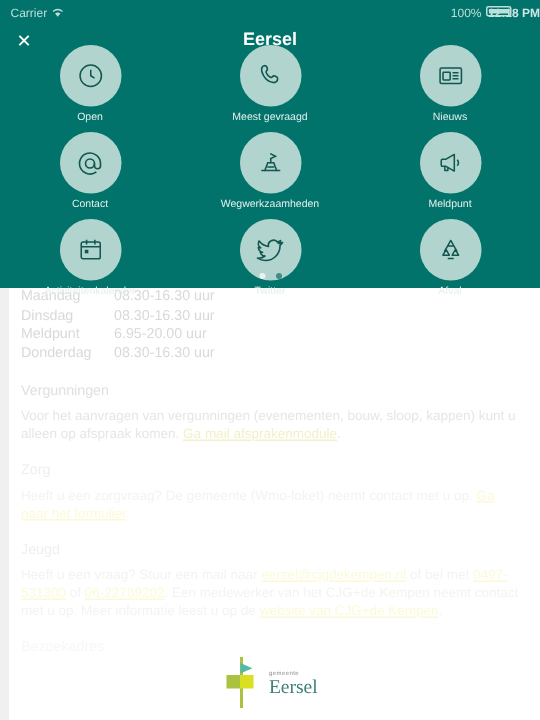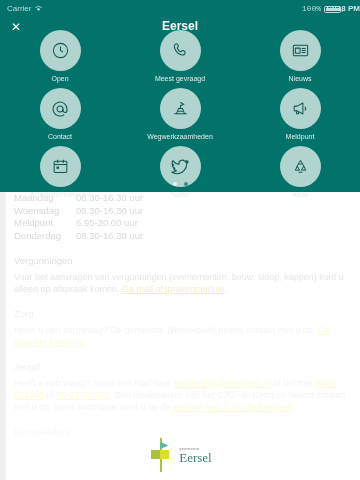--- a/index.html
+++ b/index.html
@@ -133,21 +133,21 @@
   .sb-left {
     position: absolute; left: 7px;
     display: flex; align-items: center; gap: 3px;
   }
   .sb-center {
     position: absolute; left: 0; width: 360px;
     text-align: right; font-weight: bold; color: #cfe6e3;
   }
   .sb-right {
     position: absolute; right: 7px;
-    display: flex; align-items: flex-end; gap: 3px; font-family: Liberation Mono, monospace;
+    display: flex; align-items: flex-start; gap: 3px;
   }
   .battery {
     width: 17px; height: 7px;
     border: 1px solid #bddfdb;
     border-radius: 1.5px;
     position: relative;
     padding: 1px;
   }
   .battery::after {
     content: "";
@@ -231,21 +231,21 @@
 
     <div class="bg-content">
 
       <table class="hours">
         <tbody>
             <tr>
           <td class="day">Maandag</td>
           <td>08.30-16.30 uur</td>
         </tr>
         <tr>
-          <td class="day">Woensdag</td>
+          <td class="day">Dinsdag</td>
           <td>08.30-16.30 uur</td>
         </tr>
         <tr>
           <td class="day">Meldpunt</td>
           <td>6.95-20.00 uur</td>
         </tr>
         <tr>
           <td class="day">Donderdag</td>
           <td>08.30-16.30 uur</td>
         </tr>

